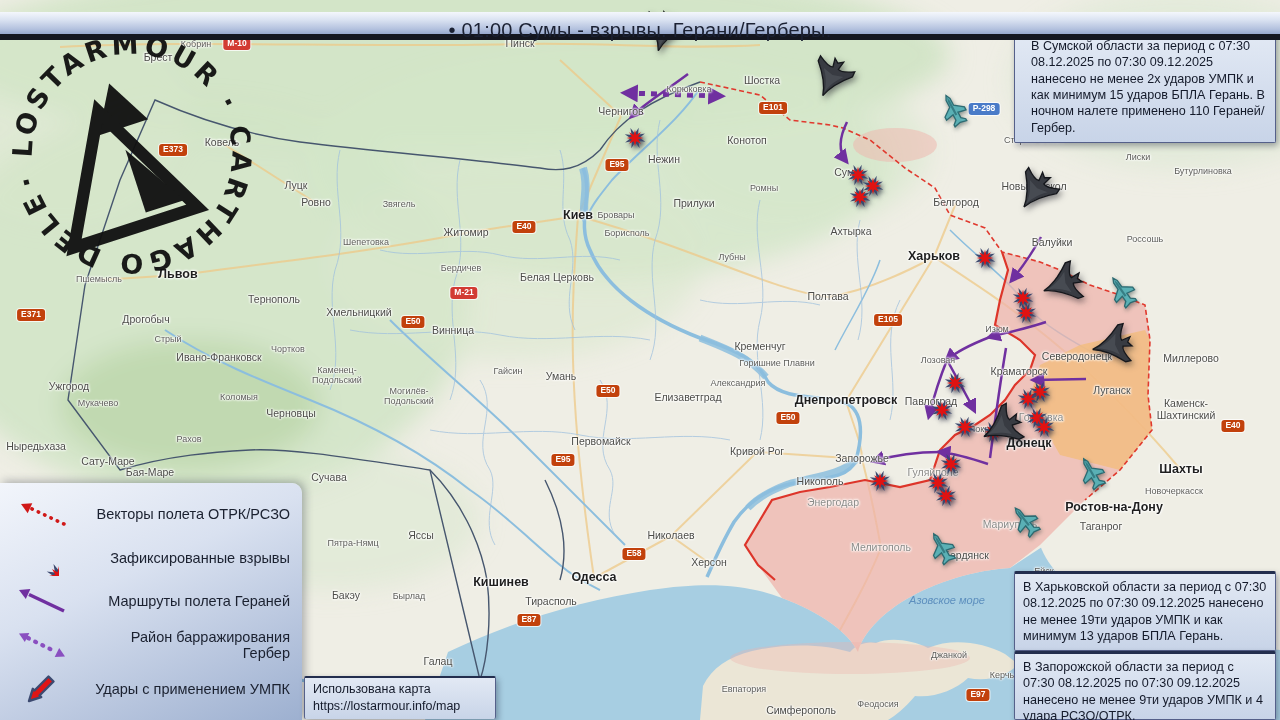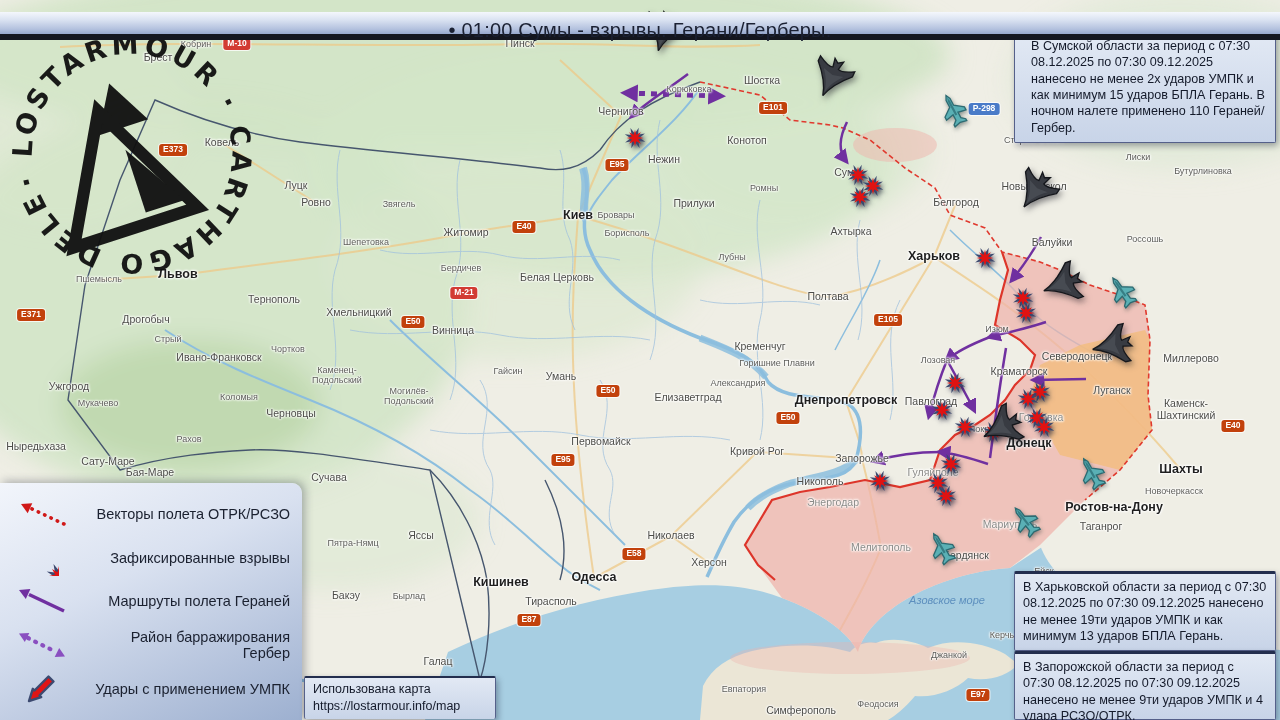--- a/index.html
+++ b/index.html
@@ -288,21 +288,21 @@
       <span class="lbl s" style="left: 353px; top: 544px;">Пятра-Нямц</span>
       <span class="lbl n" style="left: 346px; top: 596px;">Бакэу</span>
       <span class="lbl s" style="left: 409px; top: 597px;">Бырлад</span>
       <span class="lbl n" style="left: 438px; top: 662px;">Галац</span>
       <span class="lbl b" style="left: 501px; top: 583px;">Кишинев</span>
       <span class="lbl n" style="left: 551px; top: 602px;">Тирасполь</span>
       <span class="lbl s" style="left: 949px; top: 656px;">Джанкой</span>
       <span class="lbl s" style="left: 744px; top: 690px;">Евпатория</span>
       <span class="lbl n" style="left: 801px; top: 711px;">Симферополь</span>
       <span class="lbl s" style="left: 878px; top: 705px;">Феодосия</span>
-      <span class="lbl s" style="left: 1002px; top: 636px;">Керчь</span>
+      <span class="lbl s" style="left: 1002px; top: 676px;">Керчь</span>
       <span class="lbl w" style="left: 947px; top: 600px;">Азовское море</span>
     <span class="road r" style="left: 237px; top: 44px;">М-10</span>
       <span class="road g" style="left: 173px; top: 150px;">E373</span>
       <span class="road g" style="left: 31px; top: 315px;">E371</span>
       <span class="road g" style="left: 617px; top: 165px;">E95</span>
       <span class="road g" style="left: 773px; top: 108px;">E101</span>
       <span class="road b" style="left: 984px; top: 109px;">Р-298</span>
       <span class="road g" style="left: 524px; top: 227px;">E40</span>
       <span class="road r" style="left: 464px; top: 293px;">М-21</span>
       <span class="road g" style="left: 413px; top: 322px;">E50</span>

